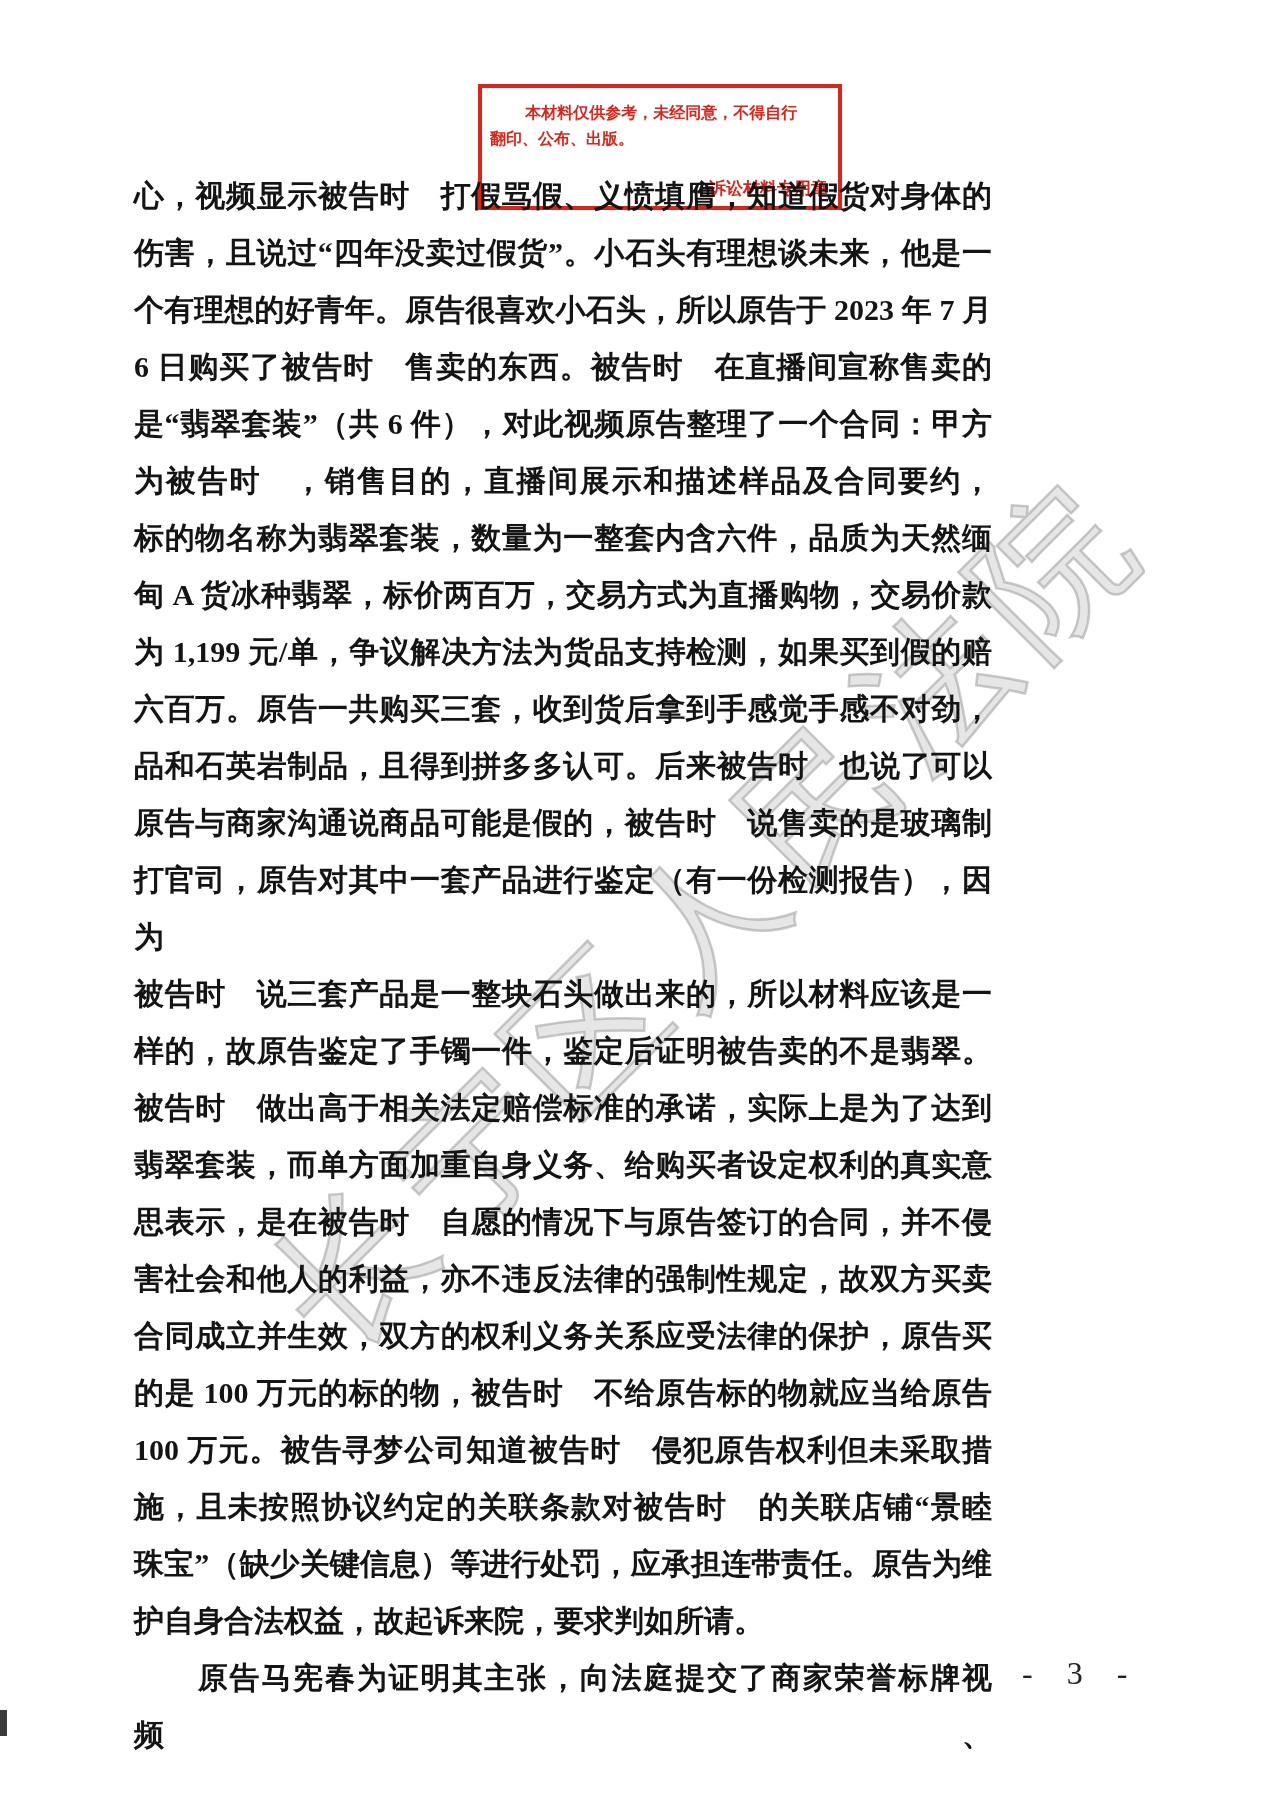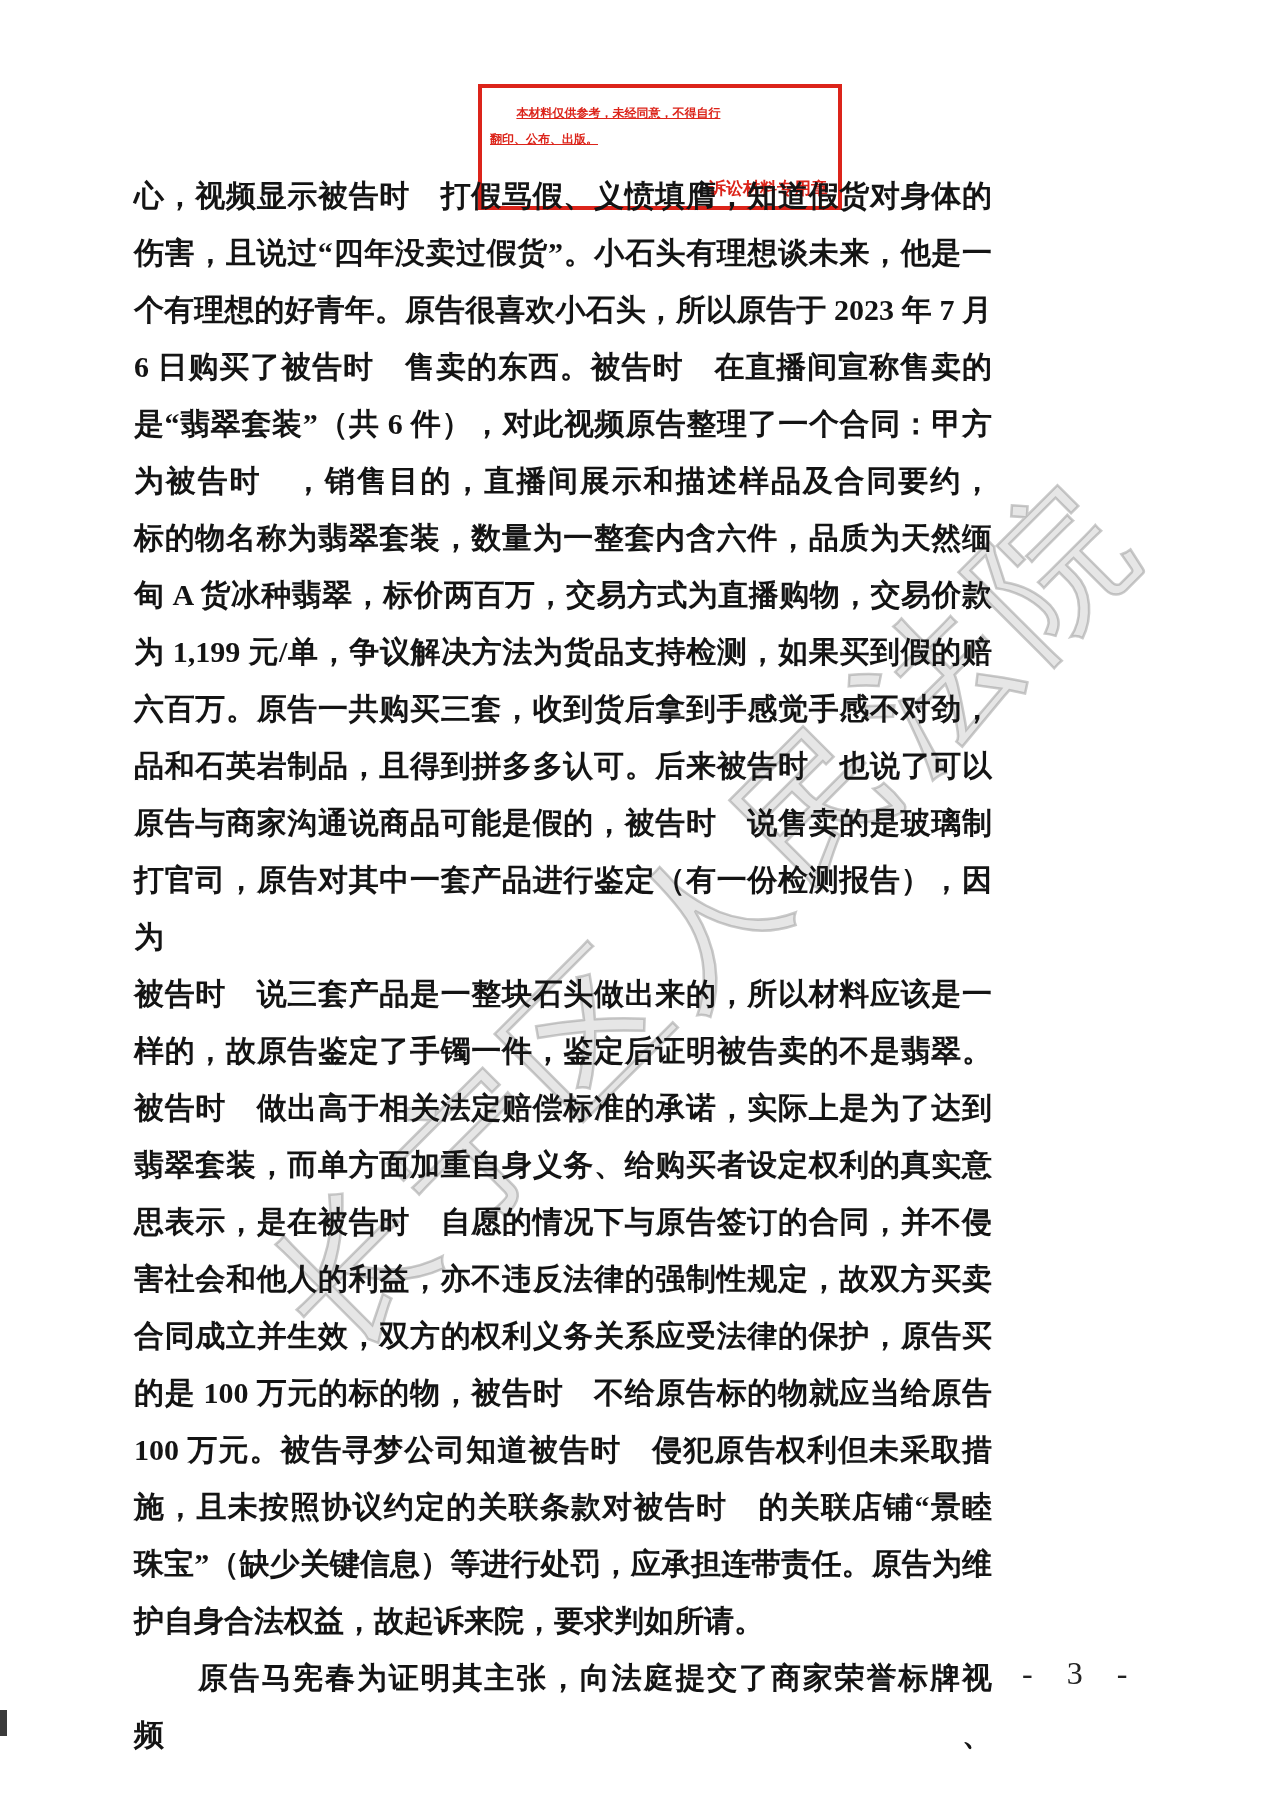--- a/index.html
+++ b/index.html
@@ -38,25 +38,24 @@
     width: 340px;
     height: 106px;
     border: 4px solid #dc241a;
     color: #dc241a;
     padding: 12px 8px 0 8px;
     box-sizing: content-box;
     z-index: 1;
     background: transparent;
   }
   .stamp-notice {
-    font-size: 12px;
+    font-size: 16px;
     line-height: 26px;
     white-space: nowrap;
     font-weight: 600;
-    text-decoration: underline;
   }
   .stamp-notice.l1 { text-indent: 2.2em; }
   .stamp-seal {
     margin-top: 24px;
     font-size: 17px;
     line-height: 26px;
     text-align: right;
     font-weight: 700;
     padding-right: 2px;
   }

